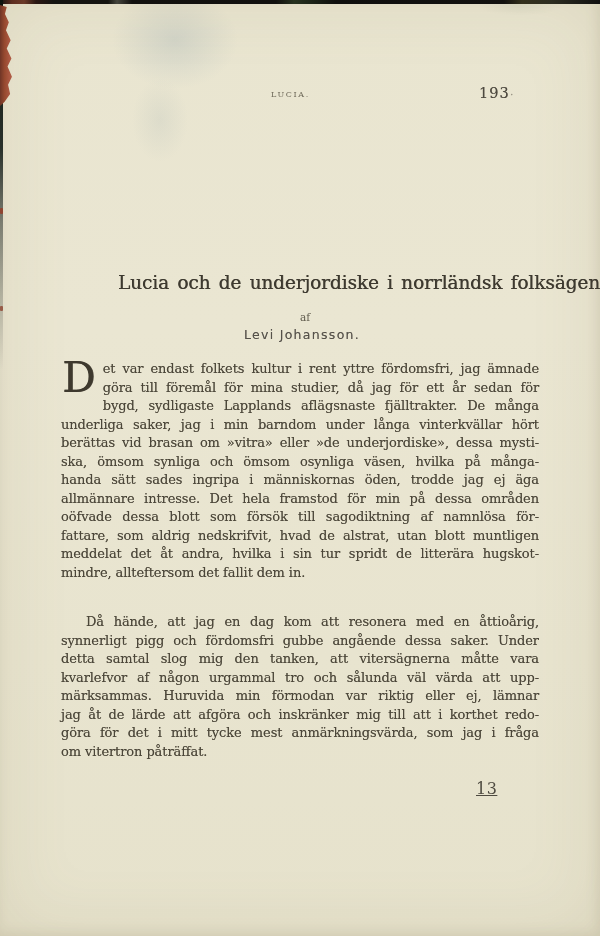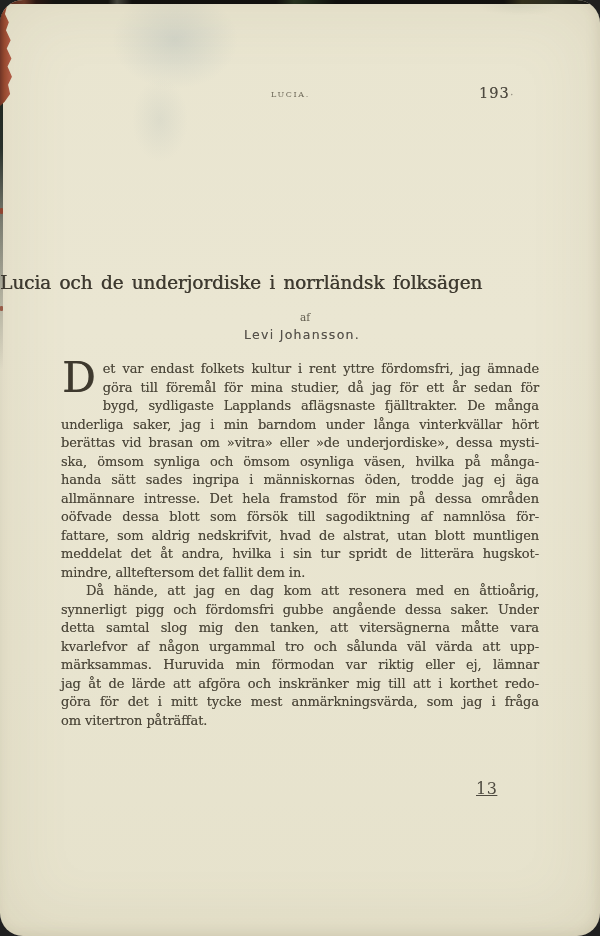--- a/index.html
+++ b/index.html
@@ -7,21 +7,20 @@
     position:relative;
     width:600px;height:936px;
     overflow:hidden;
     background:
       radial-gradient(ellipse 90px 70px at 175px 40px, rgba(128,152,168,0.22), rgba(128,152,168,0) 70%),
       radial-gradient(ellipse 40px 60px at 160px 120px, rgba(128,150,160,0.12), rgba(128,150,160,0) 70%),
       radial-gradient(ellipse 60px 14px at 520px 6px, rgba(120,140,120,0.10), rgba(120,140,120,0) 70%),
       linear-gradient(180deg,#e9e5d0 0%, #eae6d2 35%, #e8e4cf 70%, #e6e2cc 100%);
     box-shadow: inset 0 0 70px rgba(140,124,88,0.14), inset -3px -3px 12px rgba(130,115,85,0.14);
     font-family:"DejaVu Serif", serif;
-    border-radius:23px;
   }
   .top-edge{
     position:absolute;left:0;top:0;width:600px;height:4px;
     background:linear-gradient(90deg,
       #141210 0%, #5d2e20 2%, #6b3a28 4%, #2a1712 6%,
       #141411 9%, #14140f 18%, #45453c 19.5%, #12110e 22%,
       #11100e 46%, #27321f 49%, #1c2417 52%, #0f0f0d 56%,
       #12110f 84%, #33301c 87%, #2c2c20 92%, #101010 100%);
   }
   .left-edge{
@@ -44,21 +43,21 @@
     position:absolute;left:479px;top:85px;
     font-size:14.5px;letter-spacing:1px;color:#4e4a40;
     text-shadow:0 0 0.5px rgba(78,74,64,0.6);
   }
   .stray-mark{
     position:absolute;left:510px;top:89px;
     font-size:11px;color:rgba(80,75,65,0.55);
   }
   .article-title{
     position:absolute;left:0;top:272px;width:600px;
-    text-align:left;white-space:nowrap;
+    text-align:right;white-space:nowrap;
     font-size:18.5px;letter-spacing:-0.1px;word-spacing:2.5px;
     color:#3d392f;text-shadow:0.45px 0 0 rgba(61,57,47,0.8);
   }
   .byline{
     position:absolute;left:0;top:311px;width:610px;
     text-align:center;font-size:10.5px;color:#5f5a4c;
   }
   .author{
     position:absolute;left:0;top:327px;width:604px;text-align:center;
     font-family:"DejaVu Sans", sans-serif;
@@ -70,21 +69,21 @@
     color:#4b4639;
     text-shadow:0 0 0.55px rgba(75,70,57,0.55);
   }
   .tline{
     height:18.5px;line-height:18.5px;
     font-size:13px;letter-spacing:-0.1px;
     text-align:justify;text-align-last:justify;
     white-space:nowrap;
   }
   .lines .tline:last-child{text-align-last:left;}
-  .para-second .tline:first-child{text-indent:25px;}
+  .para-second .tline:first-child{text-indent:25px;margin-top:31px;}
   .dropcap{
     float:left;
     font-size:42px;line-height:31px;height:36px;
     padding:2px 7px 0 1px;
     color:#3e392e;text-shadow:0.4px 0 0 rgba(62,57,46,0.8);
   }
   .signature-number{
     position:absolute;left:476px;top:779px;
     font-size:16px;letter-spacing:0.5px;color:#4e4a40;text-decoration:underline;
   }

